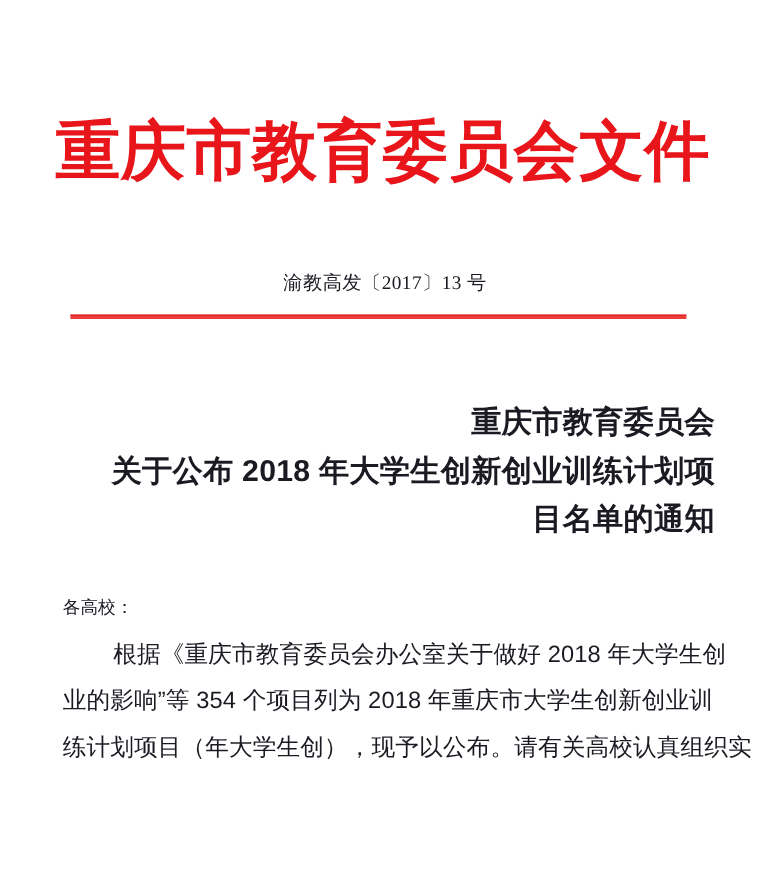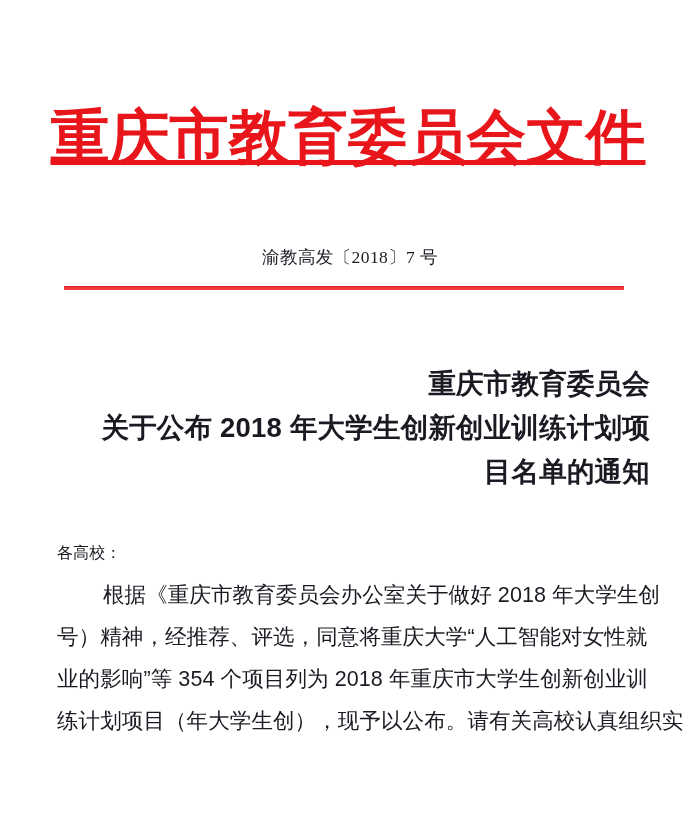--- a/index.html
+++ b/index.html
@@ -30,21 +30,20 @@
     top: 103px;
     width: 696px;
     text-align: center;
     color: #e8151a;
     font-size: 59px;
     font-weight: bold;
     letter-spacing: 0.5px;
     line-height: 1.16;
     white-space: nowrap;
     font-family: "DejaVu Sans", "Liberation Sans", sans-serif;
-    text-decoration: underline;
   }
 
   
   .doc-number {
     position: absolute;
     left: 0;
     top: 245px;
     width: 700px;
     text-align: center;
     font-size: 17.5px;
@@ -103,31 +102,30 @@
     text-indent: 46px;
   }
 </style>
 </head>
 <body>
 
 <div class="page">
 
   <div class="masthead">重庆市教育委员会文件</div>
 
-  <div class="doc-number">渝教高发〔2018〕7 号</div>
+  <div class="doc-number">渝教高发〔2017〕13 号</div>
 
   <div class="red-rule"></div>
 
   <div class="title-block">
     <div class="title-line">重庆市教育委员会</div>
     <div class="title-line">关于公布 2018 年大学生创新创业训练计划项</div>
     <div class="title-line">目名单的通知</div>
   </div>
 
   <div class="body-block">
     <div class="salutation">各高校：</div>
     <div class="body-line indent">根据《重庆市教育委员会办公室关于做好 2018 年大学生创</div>
-    <div class="body-line">号）精神，经推荐、评选，同意将重庆大学“人工智能对女性就</div>
     <div class="body-line">业的影响”等 354 个项目列为 2018 年重庆市大学生创新创业训</div>
     <div class="body-line">练计划项目（年大学生创），现予以公布。请有关高校认真组织实</div>
   </div>
 
 </div>
 
 </body></html>

